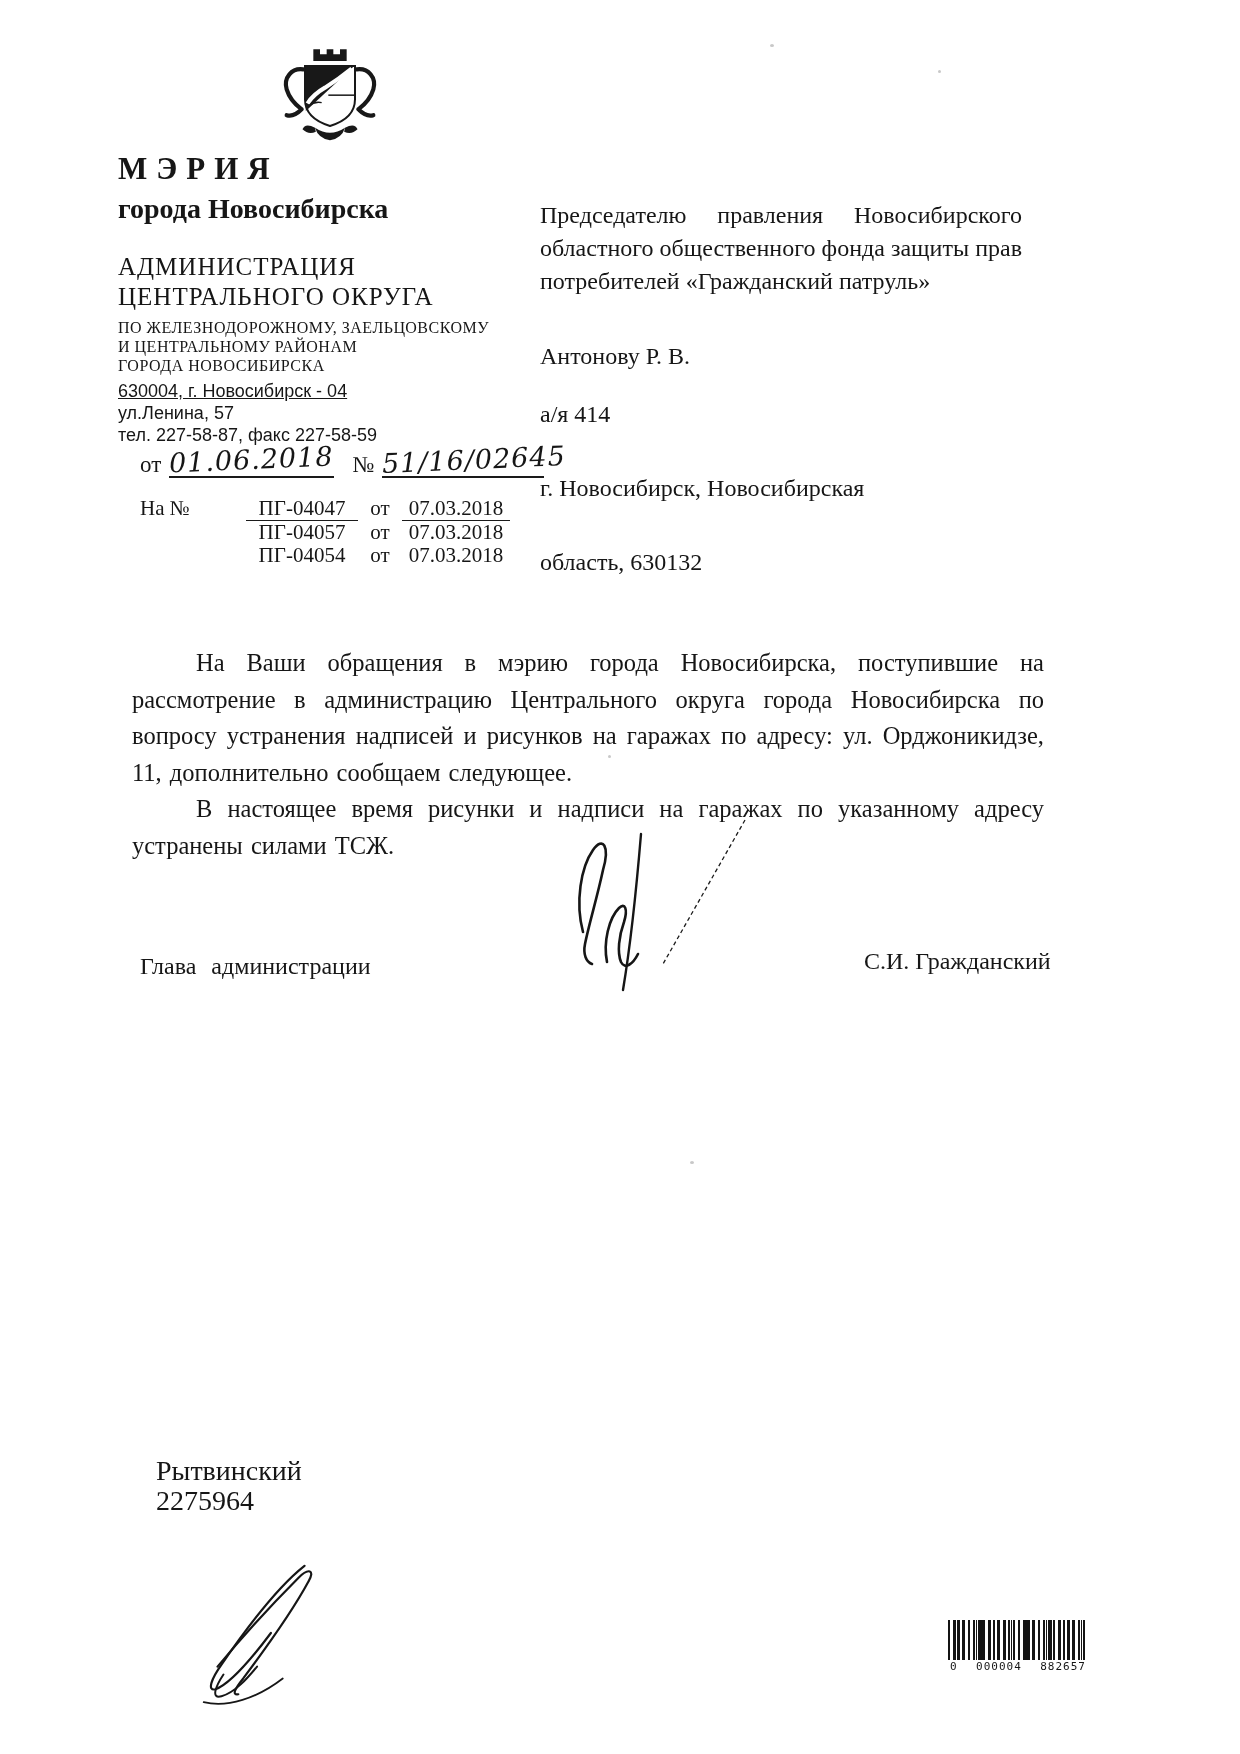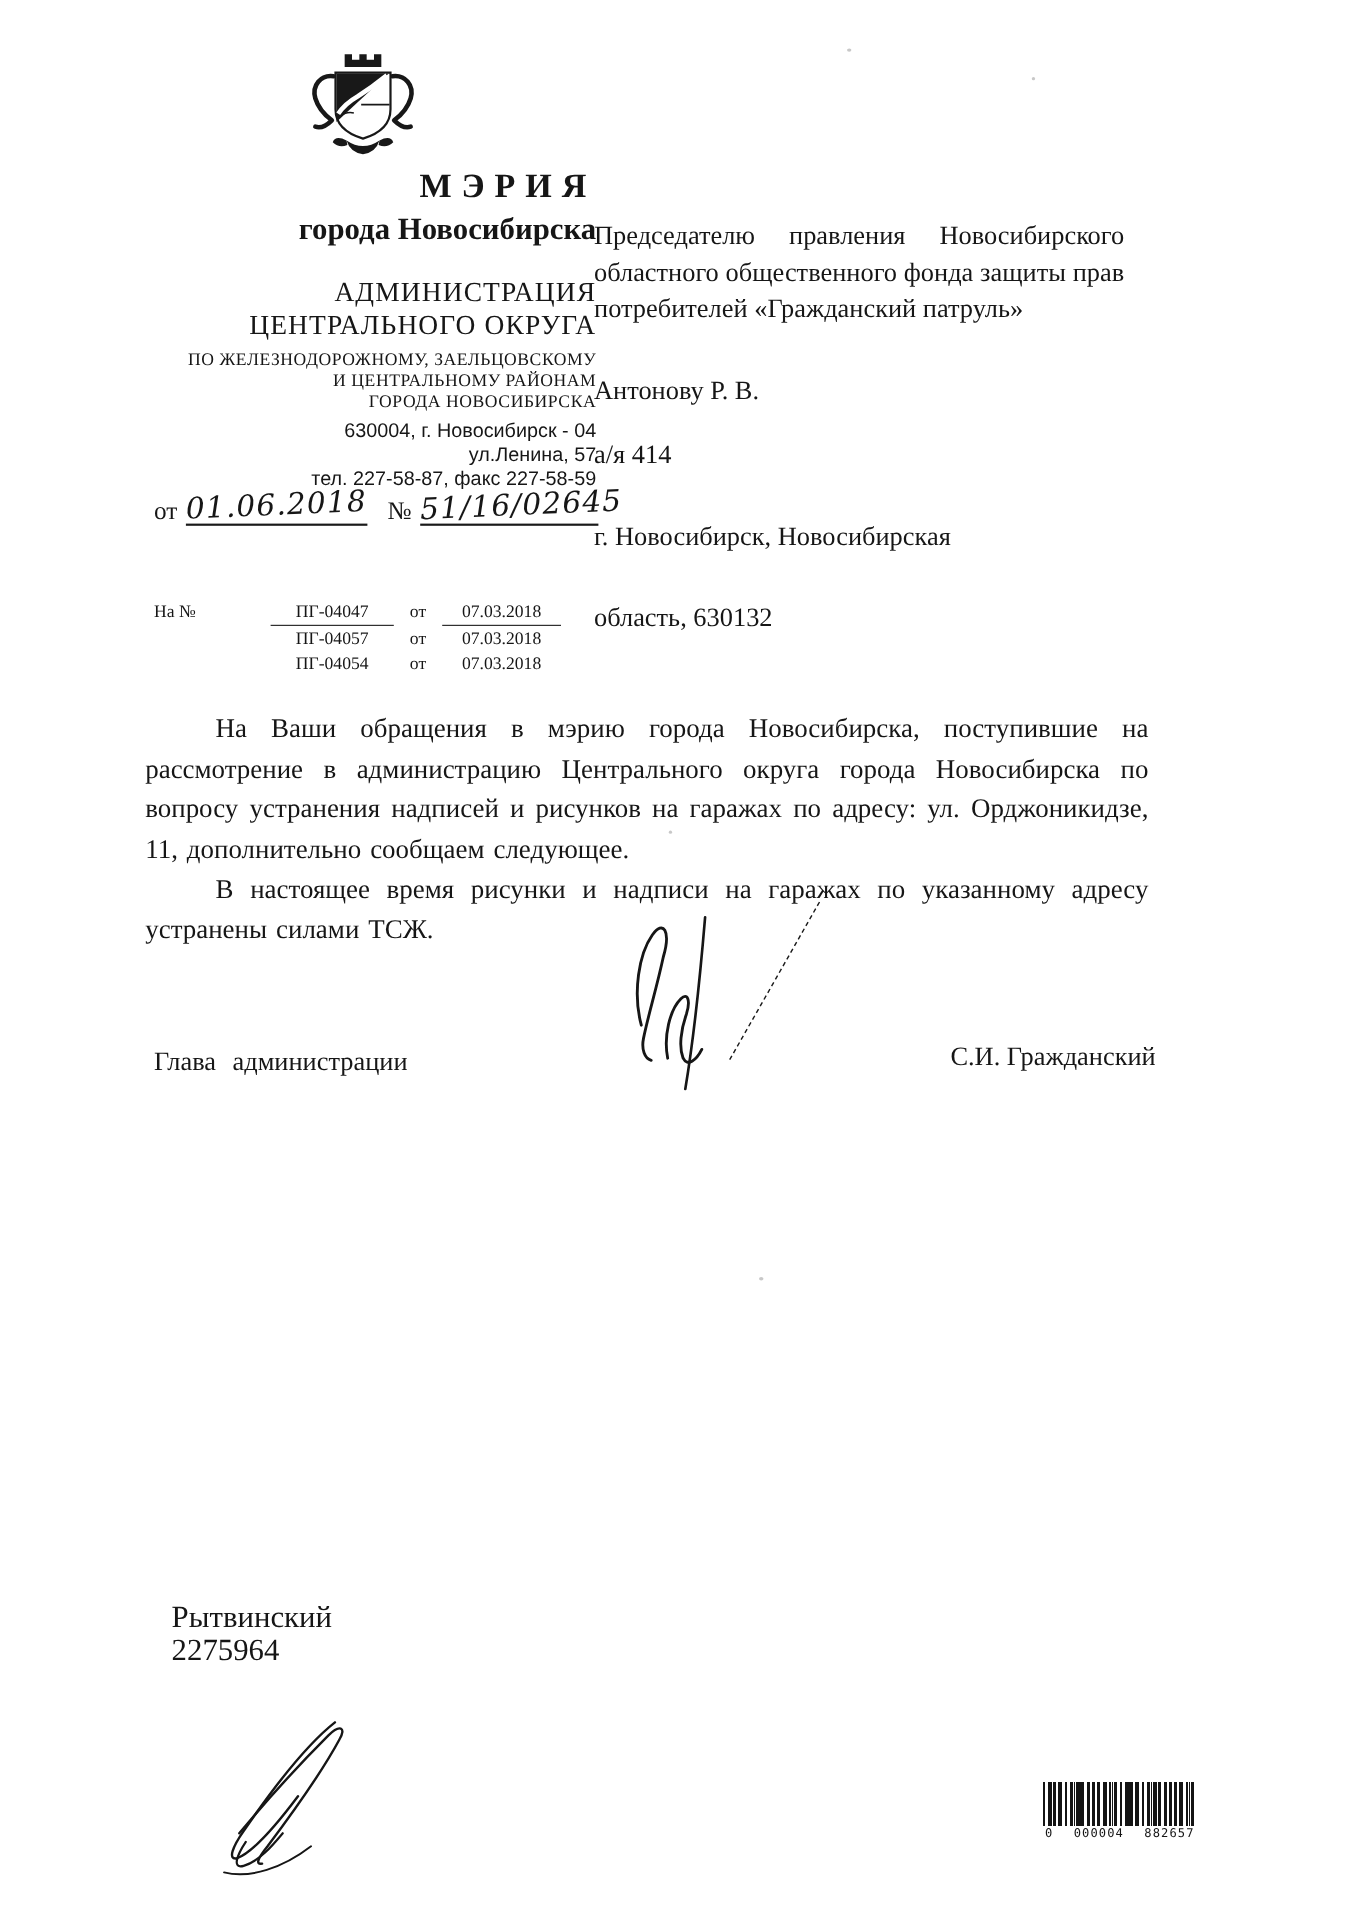--- a/index.html
+++ b/index.html
@@ -8,52 +8,52 @@
     width:1240px;height:1754px;
     margin:0 auto;
     background:#ffffff;
     font-family:"Liberation Serif", serif;
     color:#161616;
     overflow:hidden;
   }
   
   .letterhead{
     position:absolute;left:118px;top:46px;width:424px;
-    text-align:right;
+    text-align:left;
   }
   .coat{display:block;margin:0 auto 6px auto;}
   .org1{font-size:31px;font-weight:bold;letter-spacing:9px;line-height:34px;}
   .org2{font-size:28px;font-weight:bold;line-height:34px;margin-top:6px;}
   .div1{font-size:25px;line-height:30px;margin-top:26px;letter-spacing:1px;}
   .div2{font-size:25px;line-height:30px;letter-spacing:1px;}
   .small-caps-line{font-size:16px;line-height:19px;letter-spacing:.5px;}
   .mt6{margin-top:6px;}
   .addr-line{font-family:"Liberation Sans", sans-serif;font-size:18px;line-height:22px;}
-  .addr-first{margin-top:5px;}
+  .addr-first{margin-top:5px;text-decoration:underline;}
   
   .outgoing{
     position:absolute;left:140px;top:446px;width:420px;
     font-size:23px;white-space:nowrap;
   }
   .uline{
     display:inline-block;position:relative;
     border-bottom:2px solid #1a1a1a;
     height:30px;vertical-align:bottom;text-align:center;
   }
   .uline.w-date{width:165px;margin-left:8px;margin-right:18px;}
   .uline.w-num{width:162px;margin-left:8px;}
   .hw{
     display:inline-block;
     font-family:"DejaVu Serif", serif;
     font-style:italic;font-size:27px;letter-spacing:1px;
     transform:rotate(-2.5deg) translateY(-2px);
     white-space:nowrap;
   }
   
-  .refs{position:absolute;left:140px;top:497px;font-size:16px;margin-top:48px;}
+  .refs{position:absolute;left:140px;top:497px;font-size:21px;}
   .ref-row{display:flex;line-height:23px;}
   .ref-label{width:106px;}
   .ref-num{width:112px;text-align:center;}
   .ref-ot{width:44px;text-align:center;}
   .ref-date{width:108px;text-align:center;}
   .ref-row.first .ref-num,.ref-row.first .ref-date{border-bottom:1.5px solid #1a1a1a;}
   
   .addressee{position:absolute;left:540px;top:199px;width:482px;font-size:24px;}
   .addr-pos{text-align:justify;text-align-last:left;line-height:33px;}
   .addr-name{margin-top:43px;line-height:30px;}

